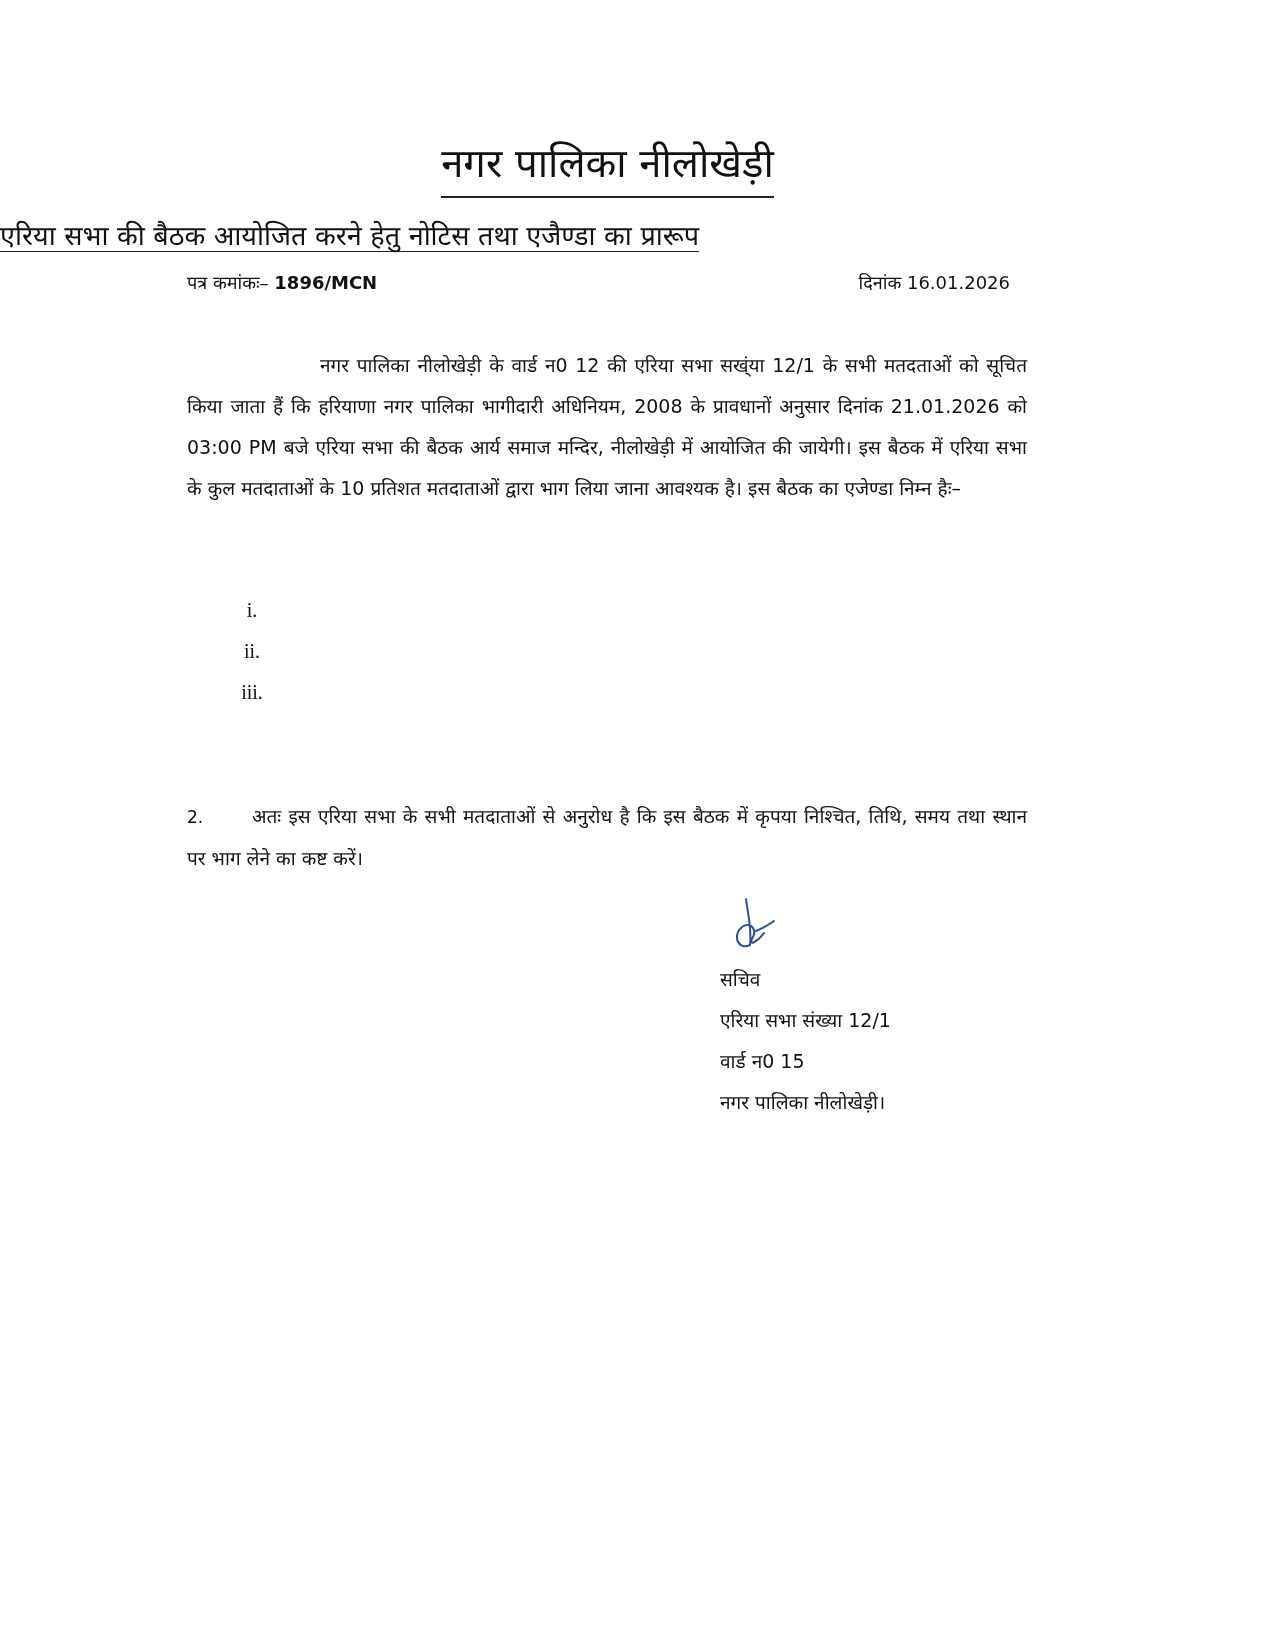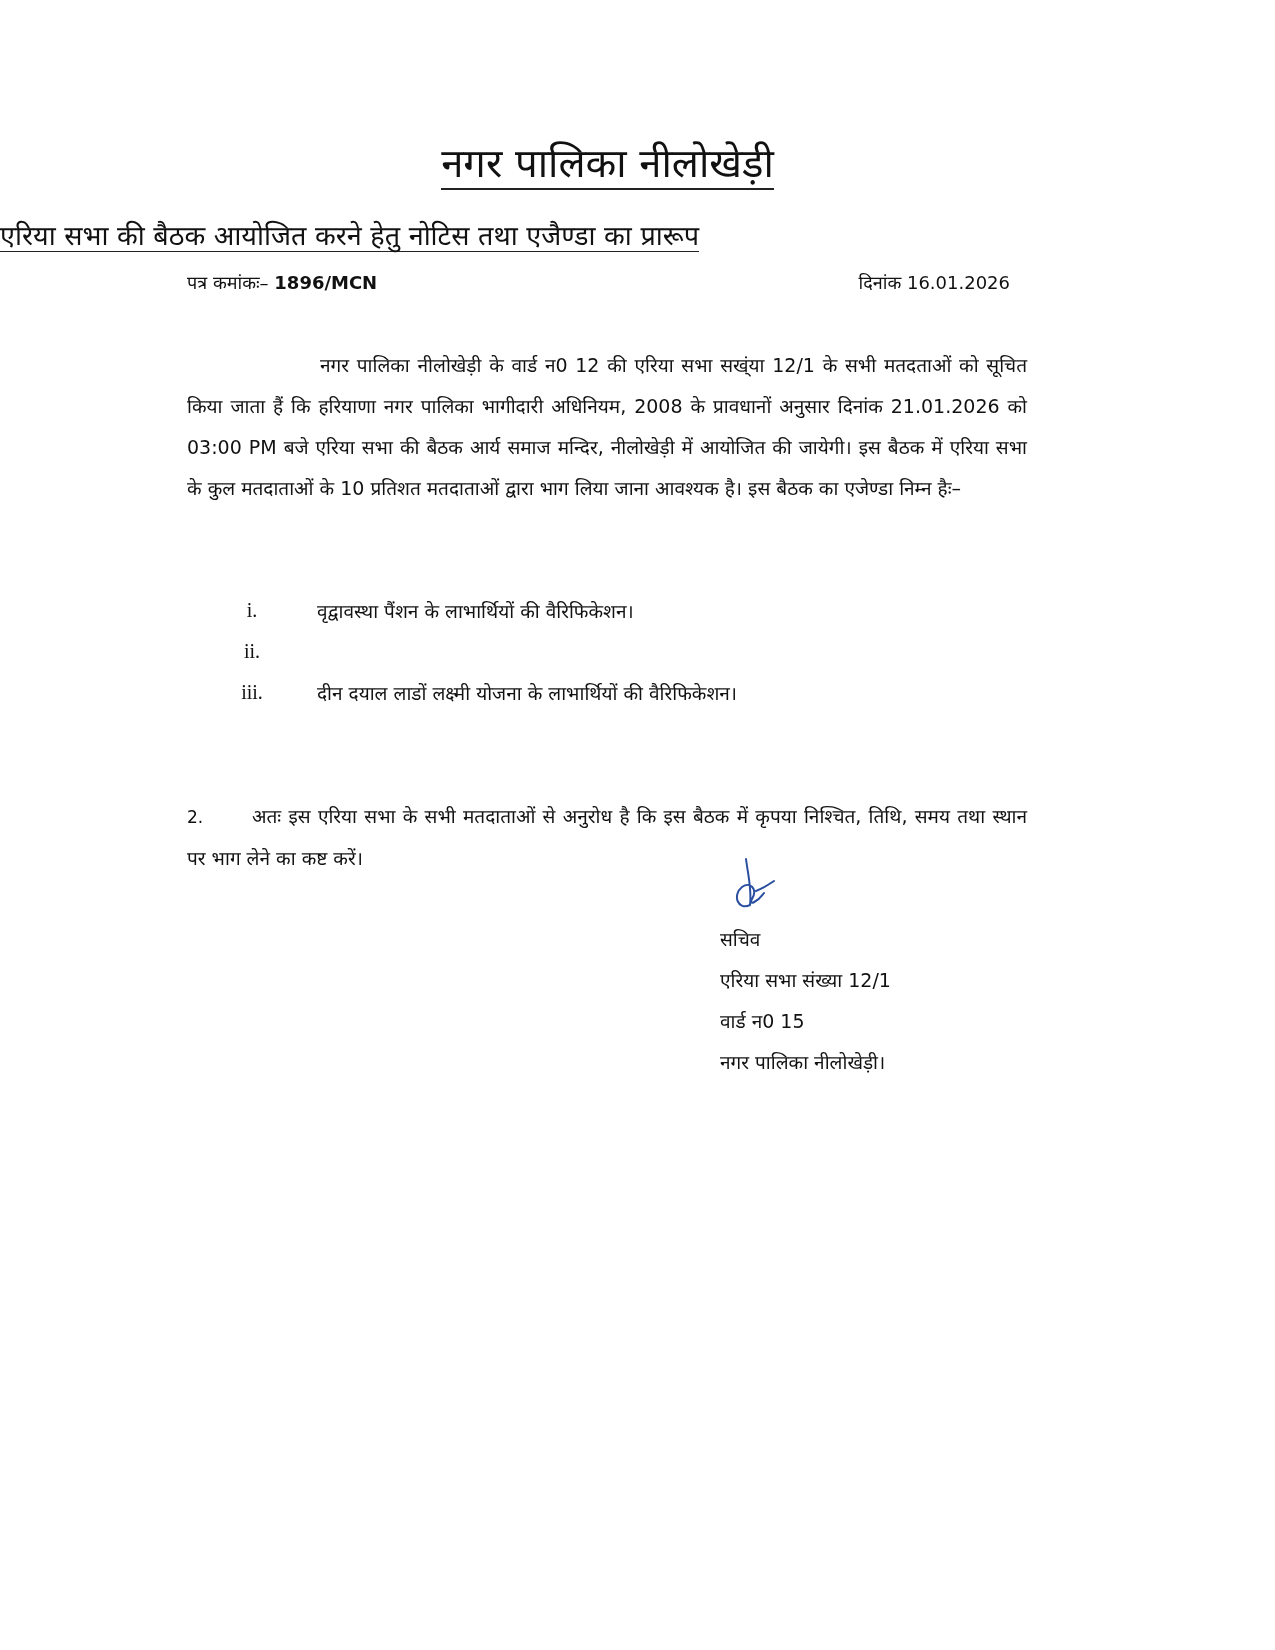--- a/index.html
+++ b/index.html
@@ -1,37 +1,37 @@
 <!DOCTYPE html>
 <html><head>
 <meta charset="utf-8">
 <style>
   html, body { margin: 0; padding: 0; background: #ffffff; }
   body { width: 1275px; height: 1650px; position: relative; overflow: hidden;
          font-family: "DejaVu Sans", sans-serif; color: #111; }
   .title { position: absolute; top: 136px; left: 0; width: 1215px; text-align: center;
            font-size: 40px; line-height: 54px; }
-  .title span { border-bottom: 2px solid #222; padding-bottom: 2px; }
+  .title span { border-bottom: 2px solid #222; padding-bottom: 10px; }
   .subtitle { position: absolute; top: 216px; left: 0; width: 1215px; text-align: left;
               font-size: 27px; line-height: 40px; }
   .subtitle span { border-bottom: 1.5px solid #222; }
   .refline { position: absolute; top: 270px; left: 187px; width: 823px; font-size: 18px;
              line-height: 26px; display: flex; justify-content: space-between; gap: 8px; }
   .refline b { font-weight: bold; }
   .para { position: absolute; left: 187px; width: 840px; font-size: 19px; line-height: 41px;
           text-align: justify; }
   .para.p1 { top: 345px; text-indent: 133px; }
   .agenda { position: absolute; top: 590px; left: 187px; width: 840px; }
   .agenda-item { display: flex; height: 41px; align-items: center; font-size: 19px; }
   .agenda-num { width: 85px; text-align: right; padding-right: 0; font-family: "Liberation Serif", serif; font-size: 20px; box-sizing: border-box; padding-left: 0; }
   .agenda-num span { display: inline-block; width: 40px; text-align: center; }
   .agenda-text { padding-left: 45px; }
   .para.p2 { top: 796px; }
   .p2num { display: inline-block; width: 65px; font-size: 17px; }
-  .sig { position: absolute; left: 720px; top: 855px; }
+  .sig { position: absolute; left: 720px; top: 895px; }
   .sig-mark { width: 60px; height: 60px; margin-left: 8px; }
   .sig-line { font-size: 19px; line-height: 41px; }
 </style>
 </head>
 <body>
 
 <div class="title"><span>नगर पालिका नीलोखेड़ी</span></div>
 <div class="subtitle"><span>एरिया सभा की बैठक आयोजित करने हेतु नोटिस तथा एजैण्डा का प्रारूप</span></div>
 
 <div class="refline">
@@ -39,28 +39,26 @@
     <span>पत्र कमांकः– </span><b>1896/MCN</b>
   </div>
   <div>दिनांक 16.01.2026</div>
 </div>
 
 <div class="para p1">नगर पालिका नीलोखेड़ी के वार्ड न0 12 की एरिया सभा सख्ंया 12/1 के सभी मतदताओं को सूचित किया जाता हैं कि हरियाणा नगर पालिका भागीदारी अधिनियम, 2008 के प्रावधानों अनुसार दिनांक 21.01.2026 को  03:00 PM बजे एरिया सभा की बैठक आर्य समाज मन्दिर, नीलोखेड़ी में आयोजित की जायेगी। इस बैठक में एरिया सभा के कुल मतदाताओं के 10 प्रतिशत मतदाताओं द्वारा भाग लिया जाना आवश्यक है। इस बैठक का एजेण्डा निम्न हैः–</div>
 
 <div class="agenda">
   <div class="agenda-item">
     <div class="agenda-num"><span>i.</span></div>
-    <div class="agenda-text">वृद्वावस्था पैंशन के लाभार्थियों की वैरिफिकेशन।</div>
   </div>
   <div class="agenda-item">
     <div class="agenda-num"><span>ii.</span></div>
   </div>
   <div class="agenda-item">
     <div class="agenda-num"><span>iii.</span></div>
-    <div class="agenda-text">दीन दयाल लाडों लक्ष्मी योजना के लाभार्थियों की वैरिफिकेशन।</div>
   </div>
 </div>
 
 <div class="para p2">
   <span class="p2num">2.</span><span>अतः इस एरिया सभा के सभी मतदाताओं से अनुरोध है कि इस बैठक में कृपया निश्चित, तिथि, समय तथा स्थान पर भाग लेने का कष्ट करें।</span>
 </div>
 
 <div class="sig">
   <svg class="sig-mark" viewBox="0 0 60 60">
     <path d="M18 4 C20 20, 24 34, 22 50 M22 50 C10 56, 4 40, 14 32 C22 26, 30 34, 24 44 C20 52, 30 46, 36 38 M28 36 C34 34, 40 30, 46 26" fill="none" stroke="#2a4fa0" stroke-width="2" stroke-linecap="round"></path>

